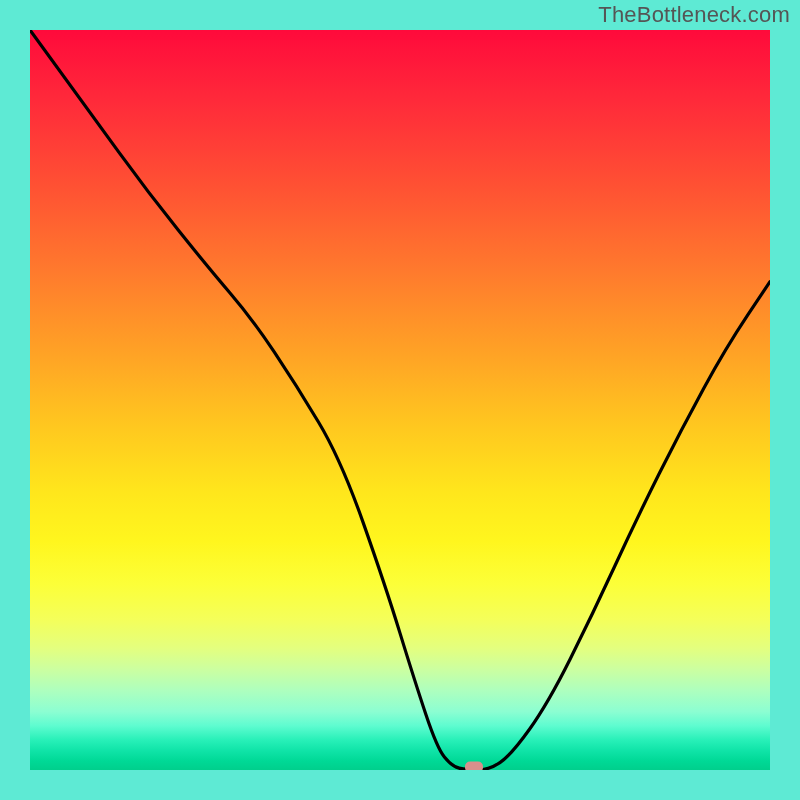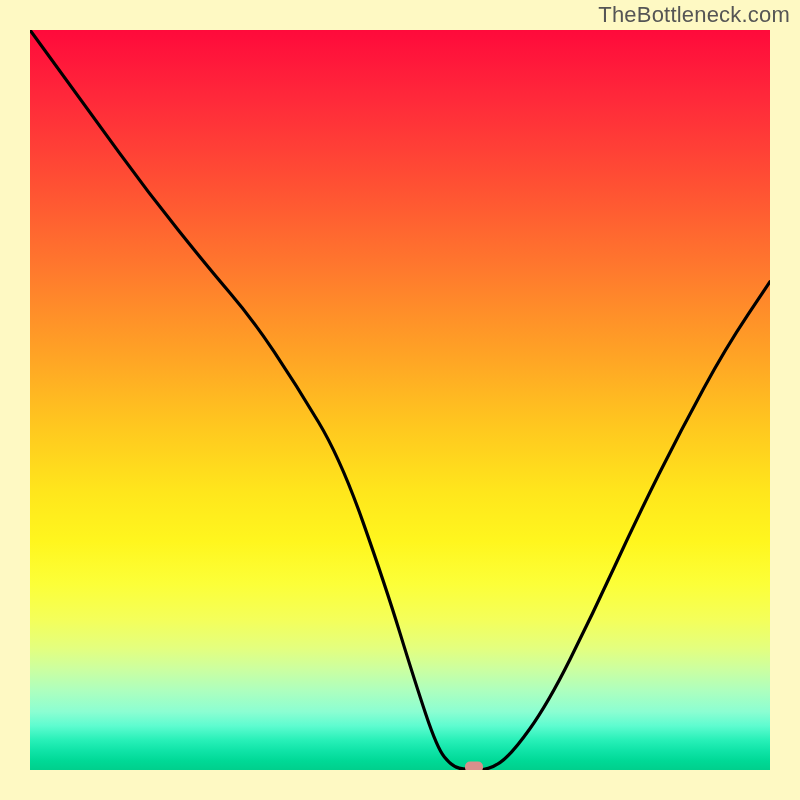--- a/index.html
+++ b/index.html
@@ -8,21 +8,21 @@
     width: 800px;
     height: 800px;
     background: #000;
     overflow: hidden;
     font-family: Arial, Helvetica, sans-serif;
   }
   .frame {
     position: relative;
     width: 800px;
     height: 800px;
-    background: #fef9c3;
+    background: #5eead4;
   }
   .watermark {
     position: absolute;
     top: 2px;
     right: 10px;
     color: #555;
     font-size: 22px;
     font-weight: 500;
     letter-spacing: 0.2px;
     z-index: 50;

